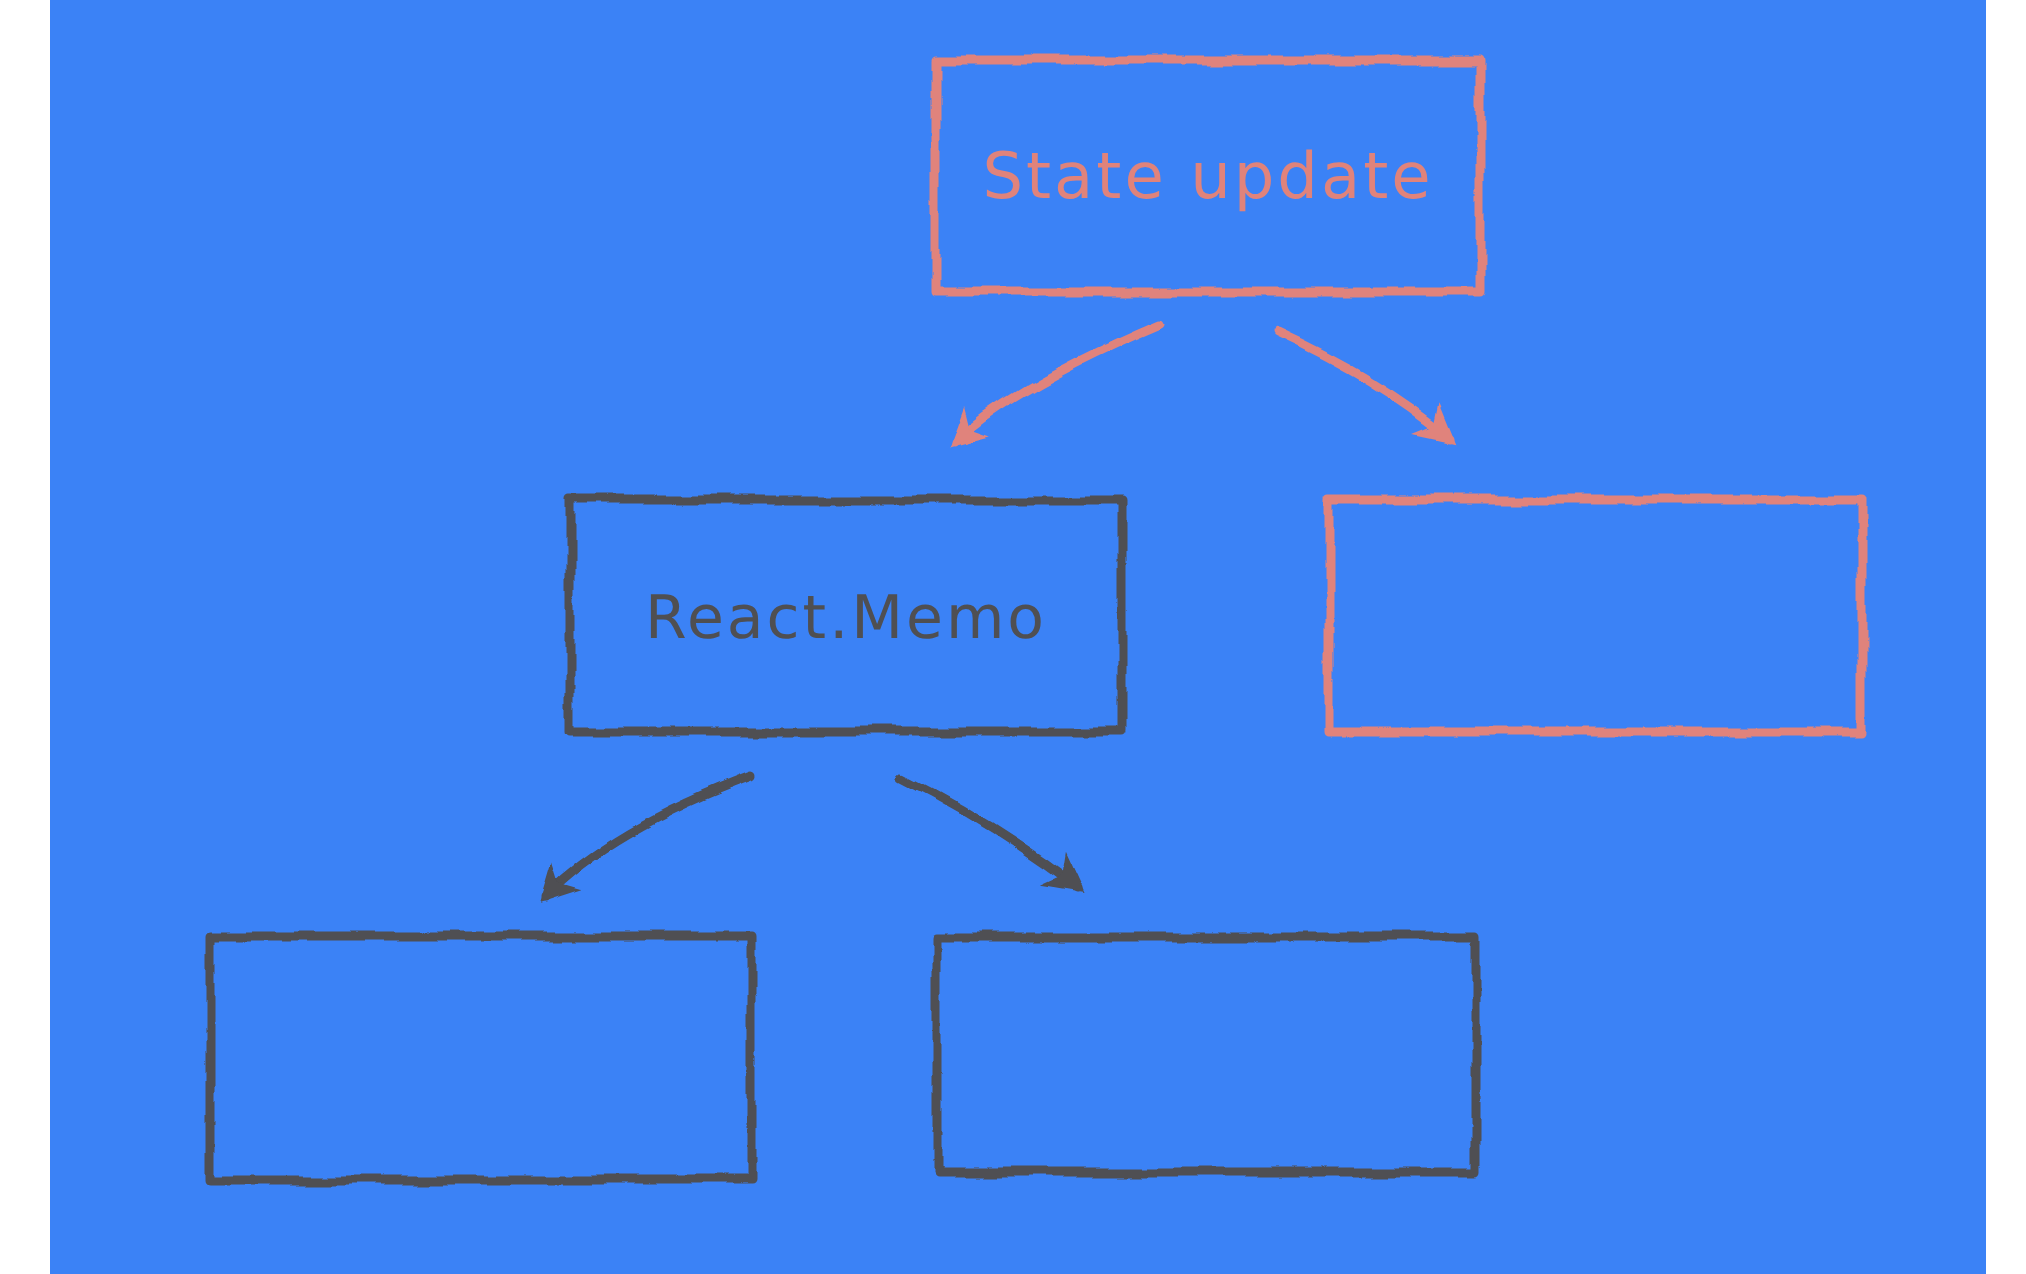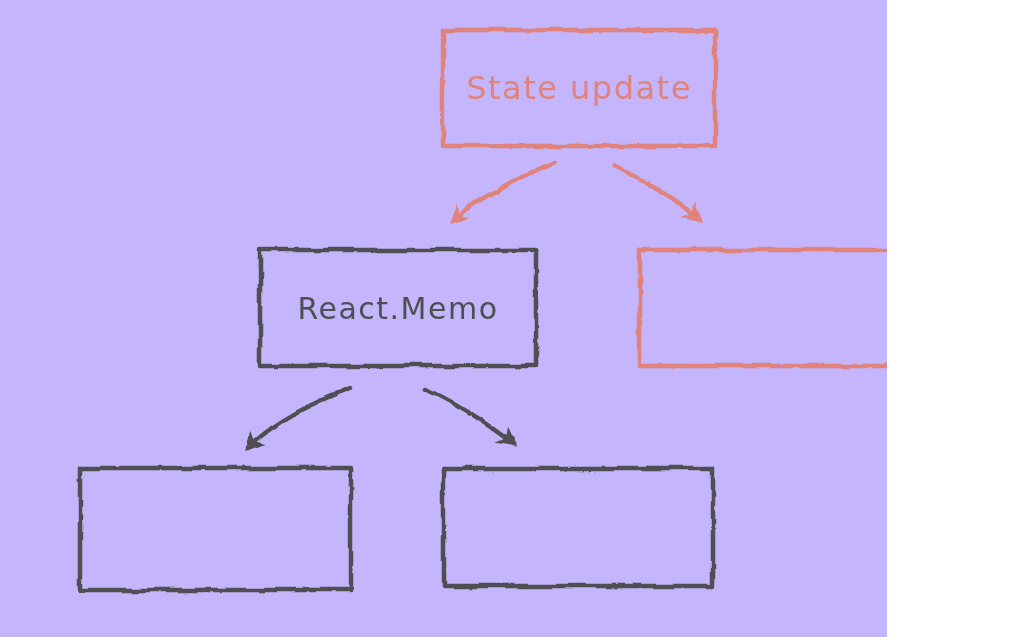--- a/index.html
+++ b/index.html
@@ -2,25 +2,26 @@
 <html><head>
 <meta charset="utf-8">
 <style>
   html, body {
     margin: 0;
     padding: 0;
     background: #ffffff;
   }
   .stage {
     position: relative;
-    width: 887px;
+    width: 968px;
     height: 637px;
-    background: #c4b5fd;
+    background: #3b82f6;
     overflow: hidden;
     font-family: "DejaVu Sans", "Liberation Sans", sans-serif;
+    margin-left: 25px;
   }
   svg.canvas {
     position: absolute;
     left: 0;
     top: 0;
     width: 1013px;
     height: 637px;
   }
   .node-rect {
     fill: none;

